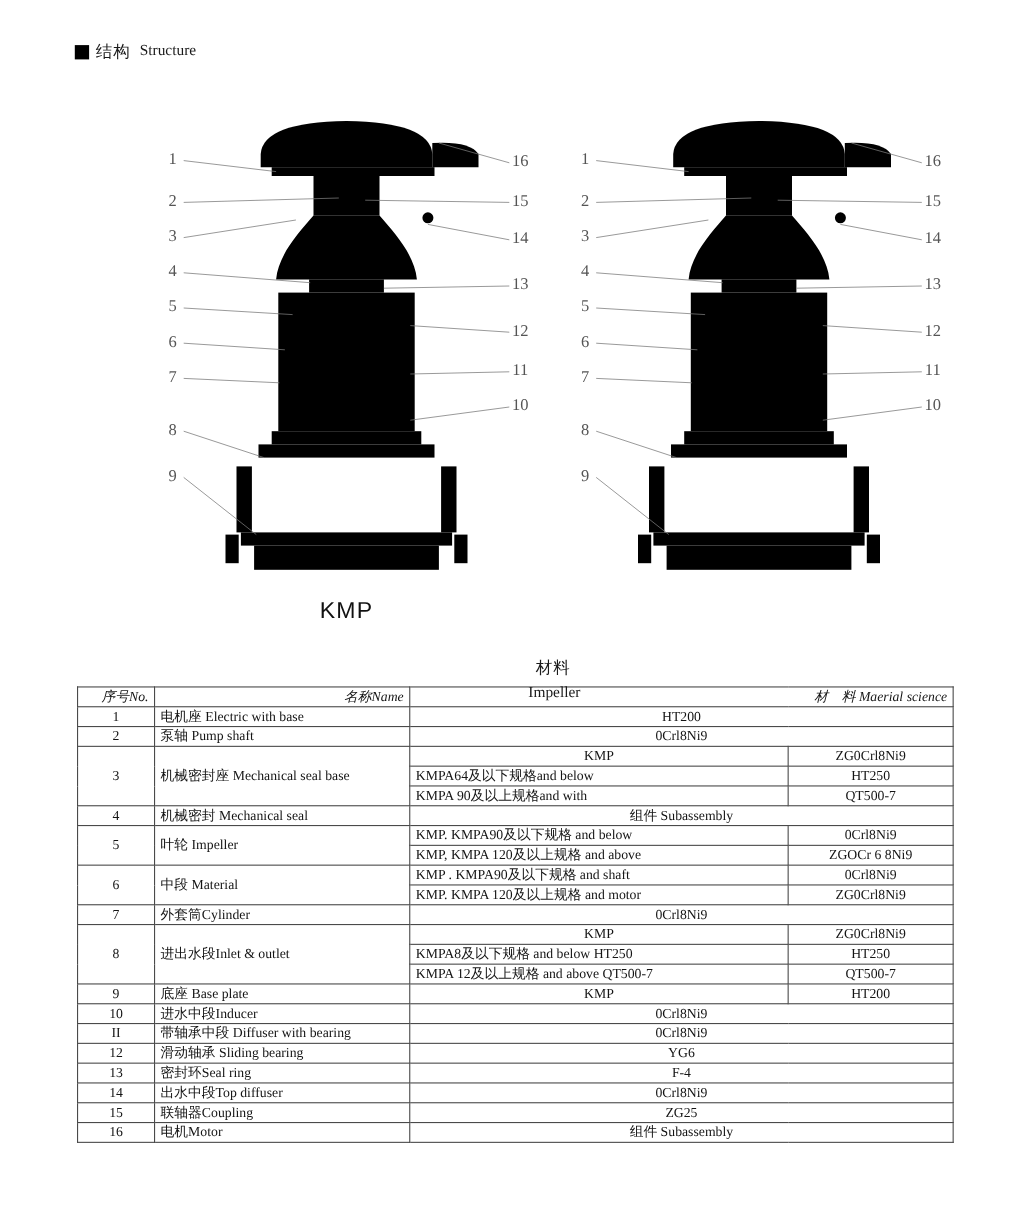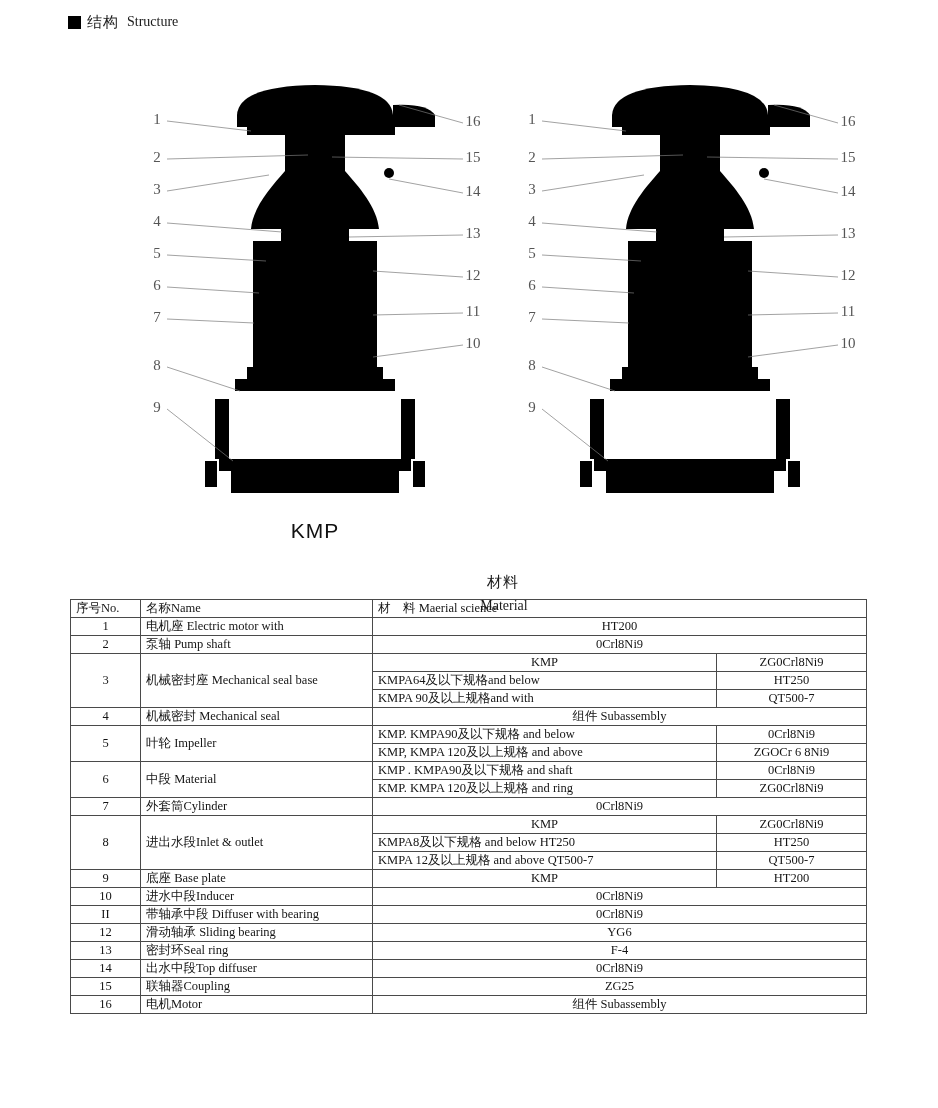--- a/index.html
+++ b/index.html
@@ -2,21 +2,21 @@
 <html><head>
 <meta charset="utf-8">
 <style>
   * { margin:0; padding:0; box-sizing:border-box; }
   html,body { background:#fff; }
   body {
     width:938px; height:1108px; overflow:hidden;
     font-family:"Liberation Serif","DejaVu Serif",serif;
     color:#1a1a1a;
   }
-  .page { position:relative; width:938px; height:1108px; padding-top:13px; }
+  .page { position:relative; width:938px; height:1108px; padding-top:38px; }
 
   .sec-heading {
     margin-left:68px; font-size:15px; display:flex; align-items:center; gap:6px;
     height:18px;
   }
   .sec-heading .sq { width:13px; height:13px; background:#000; display:inline-block; }
   .sec-heading .cn { font-size:15px; letter-spacing:1px; }
   .sec-heading .en { font-size:14px; margin-left:2px; }
 
   .diagrams { display:flex; margin-left:135px; margin-top:38px; gap:15px; }
@@ -33,21 +33,21 @@
   .material-heading { margin-top:24px;flex-direction:column; }
 
   .material-table {
     border-collapse:collapse; margin:14px 0 0 70px;
     font-size:12.5px; table-layout:fixed; width:796px; color:#141414;
   }
   .material-table th, .material-table td {
     border:1px solid #4a4a4a; padding:0 5px; height:18px;
     font-weight:normal; overflow:hidden; white-space:nowrap; line-height:1.15;
   }
-  .material-table thead th { text-align:left; }
+  .material-table thead th { text-align:right;font-style:italic; }
   .c-no   { text-align:center; }
   .c-name { text-align:left; }
   .c-cond { text-align:left; }
   .c-cond.center { text-align:center; }
   .c-mat, .c-mat-span { text-align:center;margin-top:17px; }
 </style>
 </head>
 <body>
 
 <svg width="0" height="0" style="position:absolute" aria-hidden="true">
@@ -187,41 +187,41 @@
       </svg>
   </div>
 
   <div class="diagram-labels">
     <div class="diagram-label">KMP</div>
   </div>
 
   <div class="sec-heading material-heading">
     <span class="sq"></span>
     <span class="cn">材料</span>
-    <span class="en">Material</span>
+    <span class="en">Impeller</span>
   </div>
 
   <table class="material-table">
     <colgroup>
       <col style="width:70px">
         <col style="width:232px">
         <col style="width:344px">
         <col style="width:150px">
     </colgroup>
     <thead>
       <tr>
         <th>序号No.</th>
         <th>名称Name</th>
         <th colspan="2">材　料  Maerial science</th>
       </tr>
     </thead>
     <tbody>
         <tr>
           <td class="c-no">1</td>
-          <td class="c-name">电机座  Electric motor with</td>
+          <td class="c-name">电机座  Electric with base</td>
           <td class="c-mat-span" colspan="2">HT200</td>
         </tr>
         <tr>
           <td class="c-no">2</td>
           <td class="c-name">泵轴  Pump shaft</td>
           <td class="c-mat-span" colspan="2">0Crl8Ni9</td>
         </tr>
         <tr>
           <td class="c-no" rowspan="3">3</td>
           <td class="c-name" rowspan="3">机械密封座  Mechanical seal base</td>
@@ -251,21 +251,21 @@
           <td class="c-cond">KMP, KMPA 120及以上规格  and above</td>
           <td class="c-mat">ZGOCr 6 8Ni9</td>
         </tr>
         <tr>
           <td class="c-no" rowspan="2">6</td>
           <td class="c-name" rowspan="2">中段  Material</td>
           <td class="c-cond">KMP . KMPA90及以下规格  and shaft</td>
           <td class="c-mat">0Crl8Ni9</td>
         </tr>
         <tr>
-          <td class="c-cond">KMP. KMPA 120及以上规格  and ring</td>
+          <td class="c-cond">KMP. KMPA 120及以上规格  and motor</td>
           <td class="c-mat">ZG0Crl8Ni9</td>
         </tr>
         <tr>
           <td class="c-no">7</td>
           <td class="c-name">外套筒Cylinder</td>
           <td class="c-mat-span" colspan="2">0Crl8Ni9</td>
         </tr>
         <tr>
           <td class="c-no" rowspan="3">8</td>
           <td class="c-name" rowspan="3">进出水段Inlet &amp; outlet</td>

